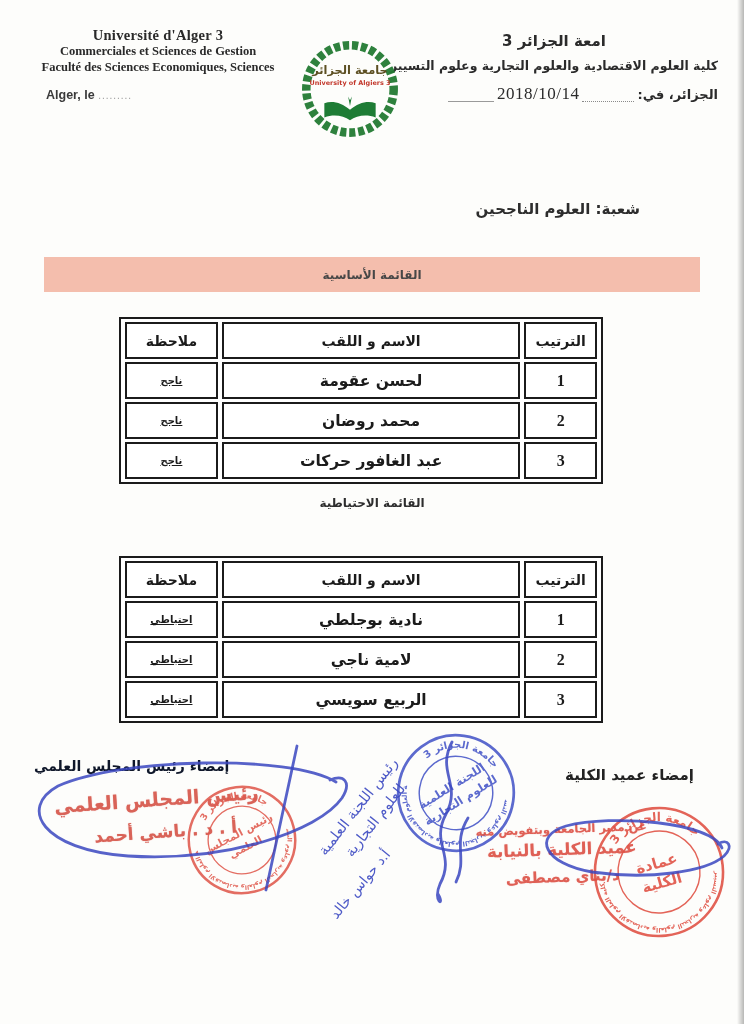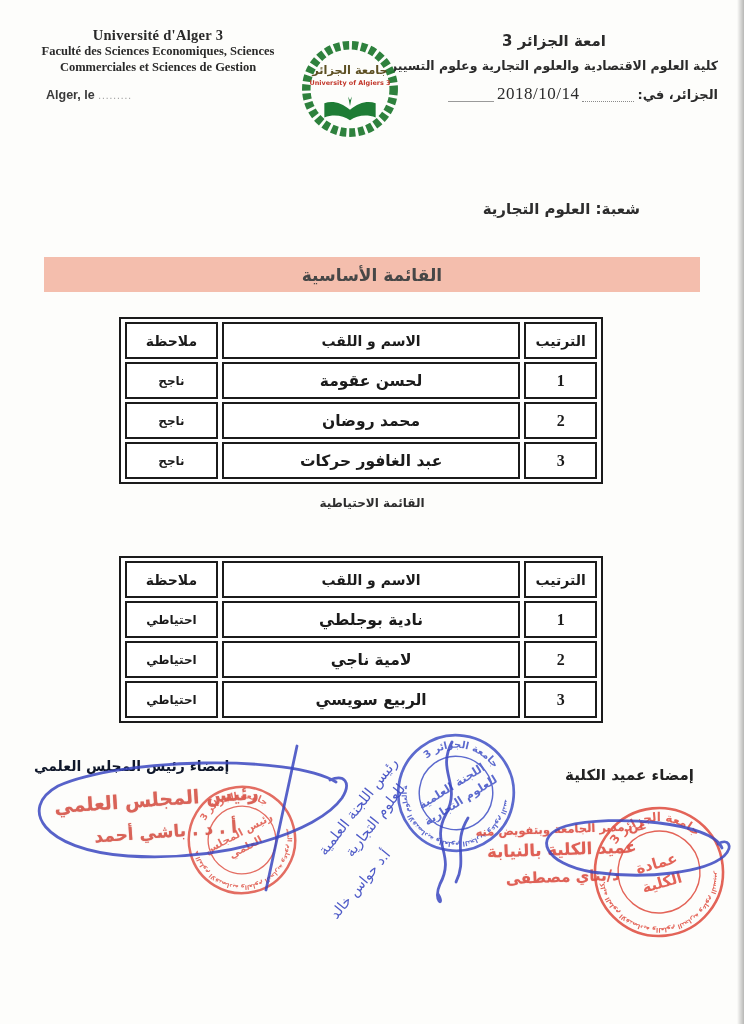--- a/index.html
+++ b/index.html
@@ -32,33 +32,33 @@
 
   
   .doc-title{position:absolute;top:150px;left:0;right:0;text-align:center;direction:rtl;
     font-size:21px;font-weight:bold;color:#222;white-space:nowrap;}
   .sub-row{position:absolute;top:200px;left:0;right:0;direction:rtl;display:flex;
     justify-content:space-between;padding:0 104px 0 120px;font-size:15px;font-weight:bold;color:#2d2d2d;}
 
   
   .banner{position:absolute;left:44px;top:257px;width:656px;height:35px;background:#f4bead;
     display:flex;align-items:center;justify-content:center;direction:rtl;
-    font-size:17px;font-weight:bold;color:#474747;}
+    font-size:12px;font-weight:bold;color:#474747;}
 
   
   table.list-table{position:absolute;left:119px;width:484px;direction:rtl;background:#fff;
     border:2px solid #1b1b1b;border-collapse:separate;border-spacing:4px 3px;}
   table.t1{top:317px;}
   table.t2{top:556px;}
   .list-table td{border:2px solid #1b1b1b;text-align:center;vertical-align:middle;
     font-weight:bold;color:#1b1b1b;height:33px;padding:0 5px;}
   .list-table td.hdr{font-size:14px;margin-top:45px;}
   .list-table td.rank{font-family:"Liberation Serif",serif;font-size:16px;}
   .list-table td.name{font-size:15.5px;}
-  .list-table td.note{font-size:12px;}
+  .list-table td.note{font-size:10px;text-decoration:underline;}
 
   .reserve-heading{position:absolute;top:496px;left:0;right:0;text-align:center;direction:rtl;
     font-size:12px;font-weight:bold;color:#2d2d2d;}
 
   
   .sig-left-label{position:absolute;left:34px;top:758px;direction:rtl;font-size:14px;font-weight:bold;color:#0f172a;}
   .sig-right-label{position:absolute;right:50px;top:766px;direction:rtl;font-size:15px;font-weight:bold;color:#222;margin-left:26px;}
 
   .stamp-ink-left{position:absolute;left:50px;top:788px;width:215px;direction:rtl;text-align:center;
     color:#d6564b;transform:rotate(-4deg);z-index:2;text-shadow:0 0 1px rgba(214,86,75,.55);opacity:.92;}
@@ -100,22 +100,22 @@
   .logo-book{fill:#1e7c35;}
 </style>
 </head>
 <body>
 
 <div class="page">
   <div class="edge-shadow"></div>
 
   <div class="header-fr">
     <div class="fr1">Université d'Alger 3</div>
+    <div class="fr2">Commerciales et Sciences de Gestion</div>
     <div class="fr2">Faculté des Sciences Economiques, Sciences</div>
-    <div class="fr2">Commerciales et Sciences de Gestion</div>
   </div>
   <div class="alger-line">
     <span>Alger, le</span>
     <span class="dots">.........</span>
   </div>
 
   <div class="logo">
     <svg viewBox="0 0 120 120">
       <circle class="logo-ring" cx="60" cy="62" r="46"></circle>
       <text class="logo-ar" x="60" y="46" text-anchor="middle">جامعة الجزائر</text>
@@ -130,21 +130,21 @@
     <div class="ar2">كلية العلوم الاقتصادية والعلوم التجارية وعلوم التسيير</div>
     <div class="date-line">
       <span>الجزائر، في:</span>
       <span class="leader l1"></span>
       <span class="date-value">2018/10/14</span>
       <span class="leader l2"></span>
     </div>
   </div>
 
   <div class="sub-row">
-    <span>شعبة: العلوم التجارية</span>
+    <span>شعبة: العلوم الناجحين</span>
   </div>
 
   <div class="banner">القائمة الأساسية</div>
 
   <table class="list-table t1">
     <colgroup>
         <col style="width:72px">
         <col style="width:296px">
         <col style="width:92px">
       </colgroup>

